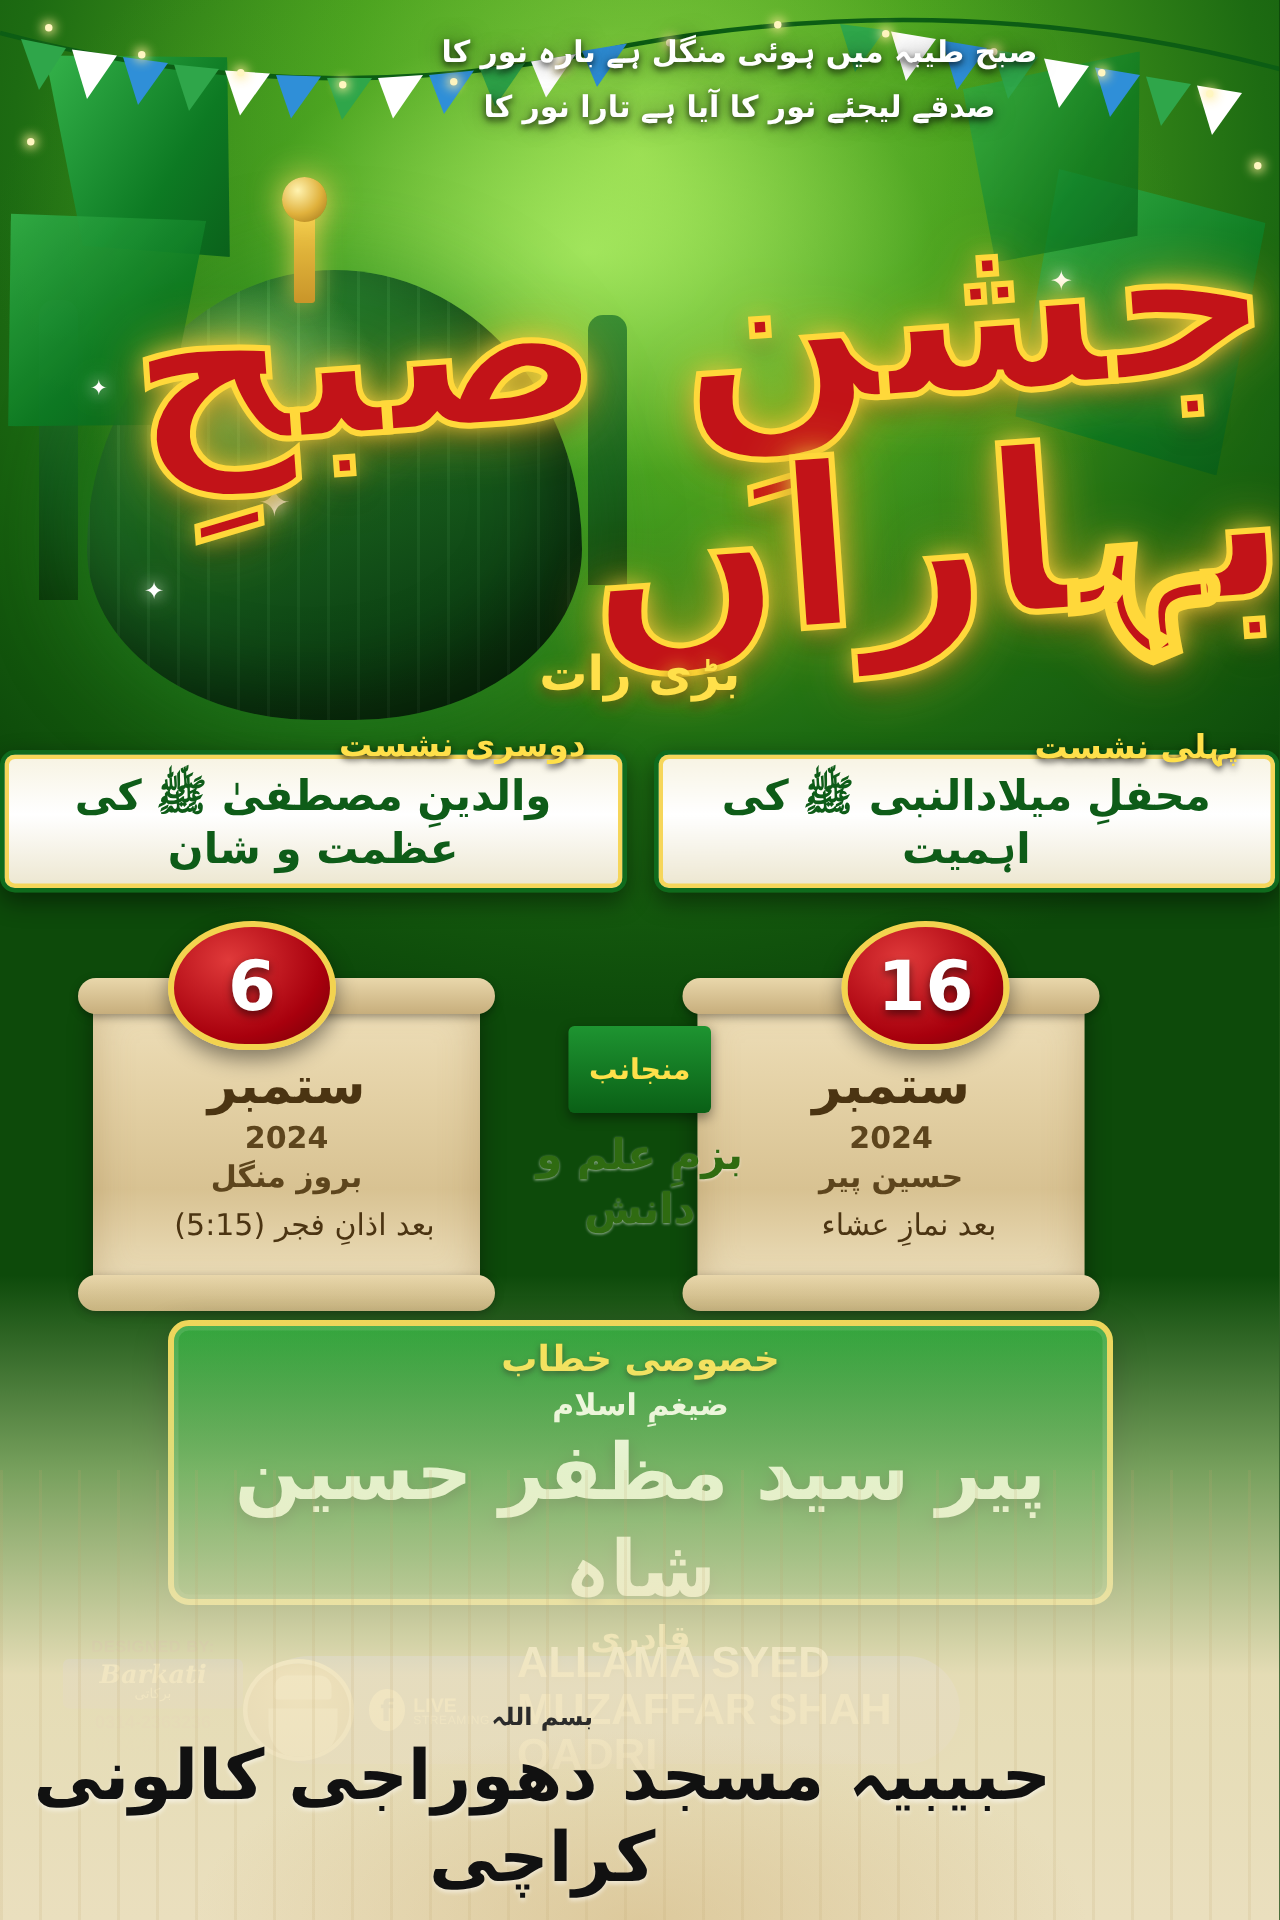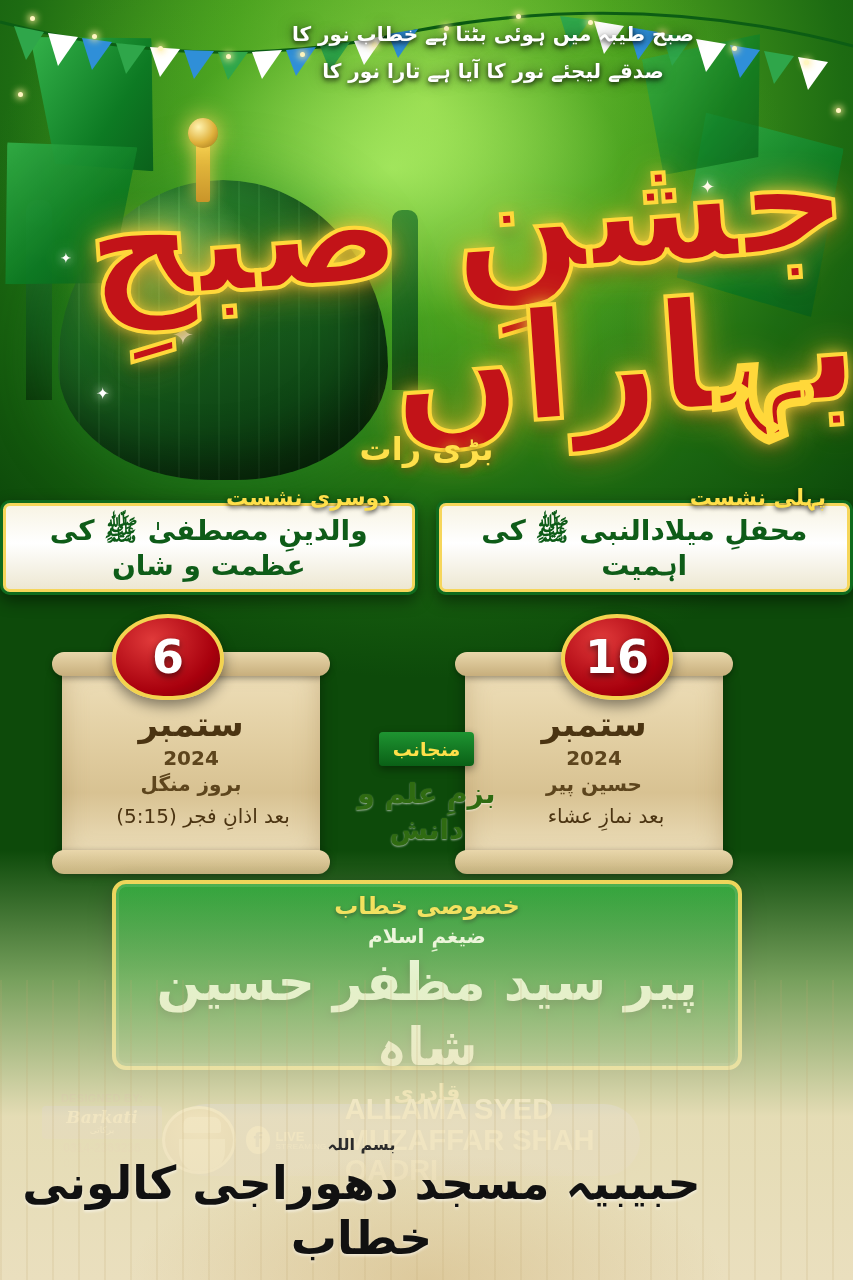--- a/index.html
+++ b/index.html
@@ -228,23 +228,22 @@
   .center-tag {
     position: absolute; left: 50%; top: 56px; transform: translateX(-50%);
     width: 150px; text-align: center; direction: rtl;
   }
   .center-tag-top {
     display: inline-block;
     background: linear-gradient(180deg, #1e9431, #0a6016);
     color: #ffe04a;
     font-family: "DejaVu Sans", sans-serif;
     font-size: 19px; font-weight: bold;
-    padding: 6px 14px; border-radius: 4px;
+    padding: 18px 14px; border-radius: 4px;
     box-shadow: 0 3px 8px rgba(0,0,0,0.4);
-    margin-top: 48px;
   }
   .center-tag-main {
     margin-top: 10px;
     font-family: "DejaVu Sans", sans-serif;
     font-size: 28px; font-weight: bold; color: #2f6b11;
     line-height: 1.3;
     text-shadow: 0 1px 2px rgba(255,255,255,0.6);
   }
 
   
@@ -423,21 +422,21 @@
     <div class="bulb" style="left:18px;top:92px"></div>
     <div class="bulb" style="left:836px;top:108px"></div>
   </div>
 
   <div class="sparkle" style="left:172px;top:320px;font-size:26px">✦</div>
   <div class="sparkle" style="left:96px;top:384px;font-size:16px">✦</div>
   <div class="sparkle" style="left:700px;top:176px;font-size:18px">✦</div>
   <div class="sparkle" style="left:60px;top:250px;font-size:14px">✦</div>
 
   <div class="couplet">
-    <div>صبح طیبہ میں ہوئی بٹتا ہے خطاب نور کا</div>
+    <div>صبح طیبہ میں ہوئی منگل ہے بارہ نور کا</div>
     <div>صدقے لیجئے نور کا آیا ہے تارا نور کا</div>
   </div>
 
   <div class="title-wrap">
     <div class="title-main">جشنِ صبحِ بہاراں</div>
   </div>
   <div class="title-sub">بڑی رات</div>
 
   <div class="sessions">
     <div class="session">
@@ -512,16 +511,16 @@
       <div>ALLAMA SYED</div>
       <div>MUZAFFAR SHAH QADRI</div>
     </div>
   </div>
 
   <div class="bg-bottom"></div>
   <div class="bg-bottom-texture"></div>
 
   <div class="venue">
     <div class="venue-crest">بسم اللہ</div>
-    <div class="venue-name">حبیبیہ مسجد دھوراجی کالونی خطاب</div>
+    <div class="venue-name">حبیبیہ مسجد دھوراجی کالونی کراچی</div>
   </div>
 
 </div>
 
 </body></html>

